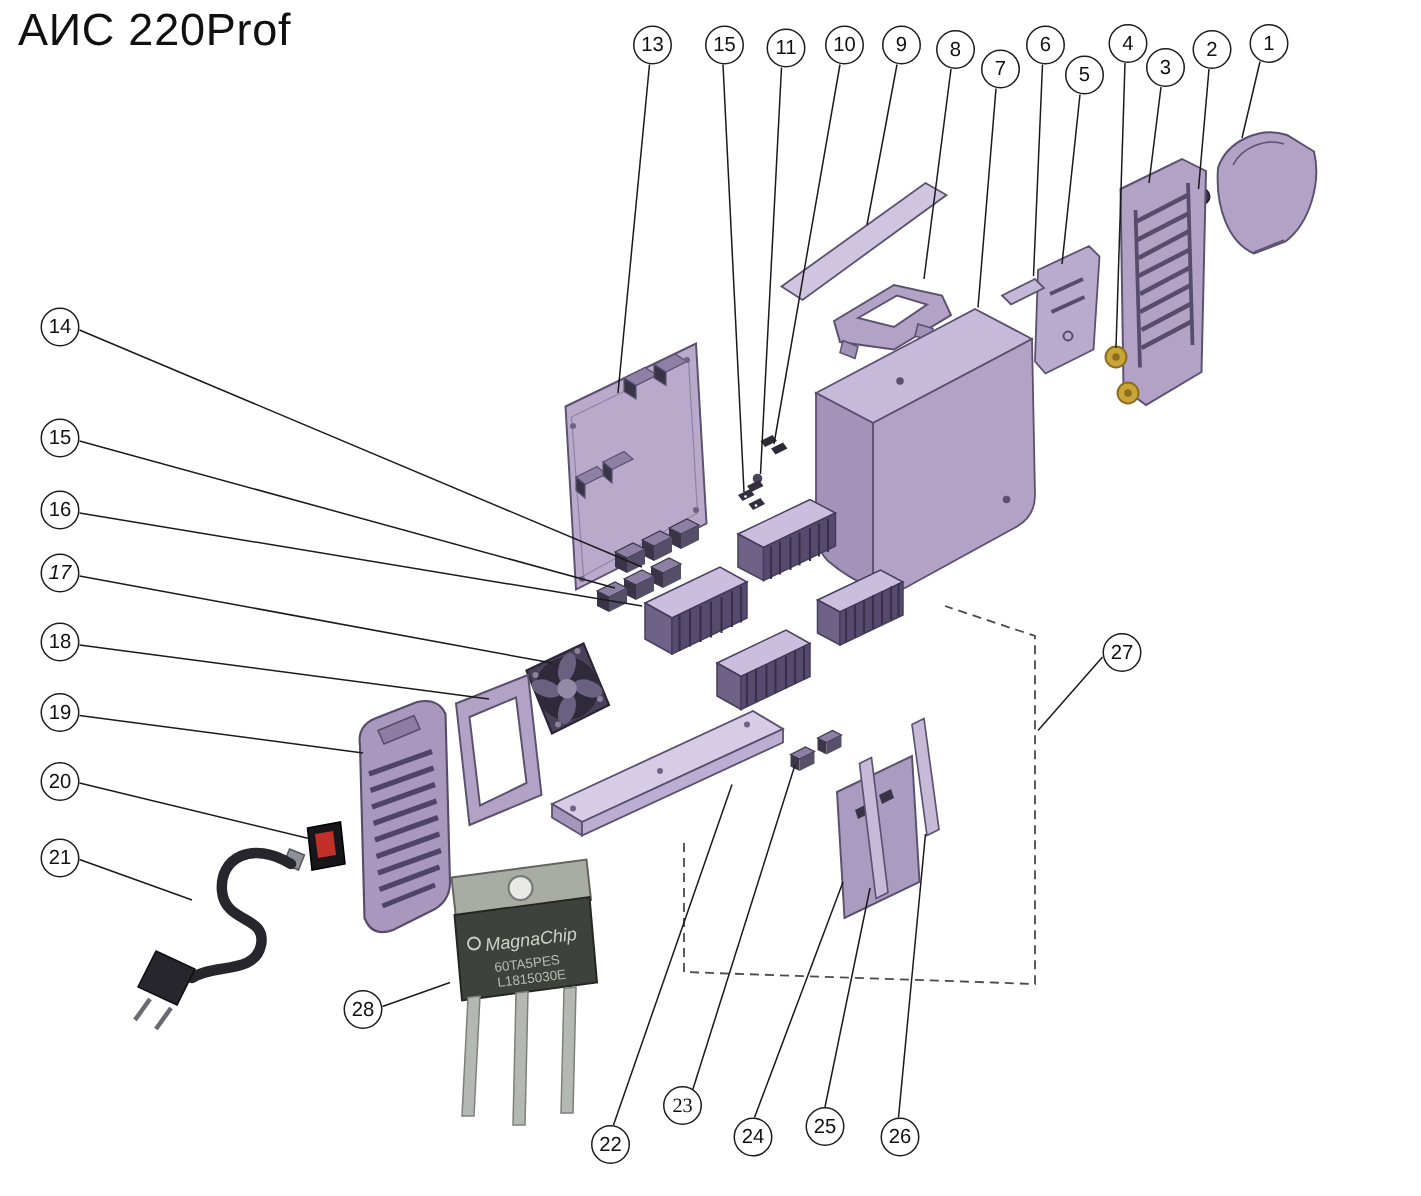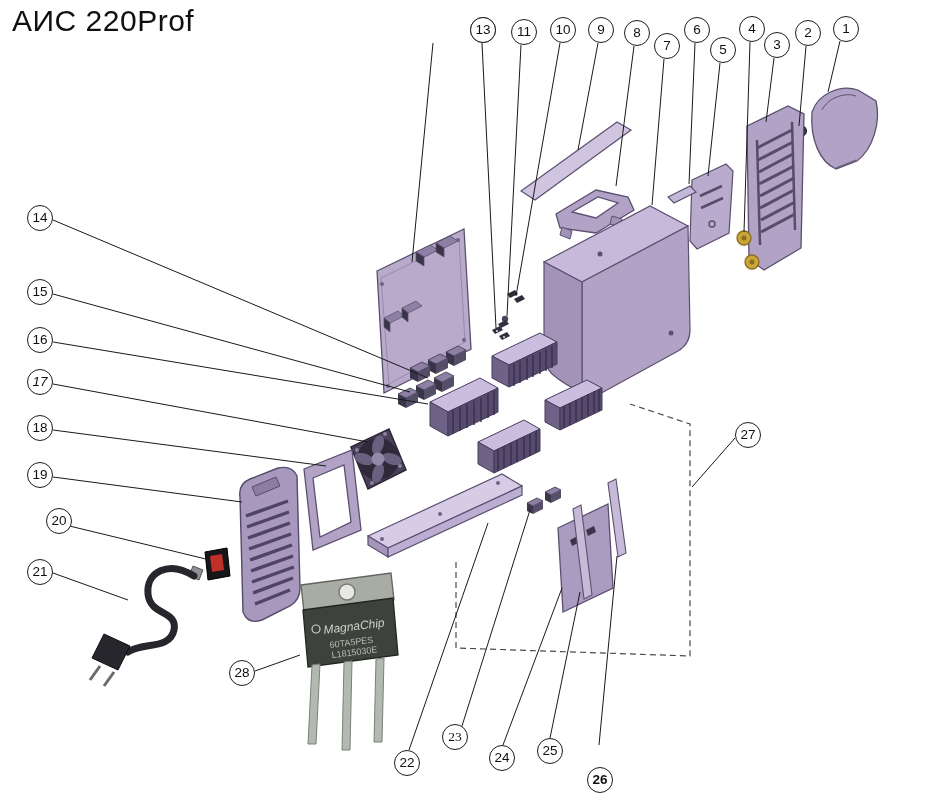--- a/index.html
+++ b/index.html
@@ -350,30 +350,30 @@
   <div class="callout" style="left:764px;top:32px;">3</div>
   <div class="callout" style="left:739px;top:16px;">4</div>
   <div class="callout" style="left:710px;top:37px;">5</div>
   <div class="callout" style="left:684px;top:17px;">6</div>
   <div class="callout" style="left:654px;top:33px;">7</div>
   <div class="callout" style="left:624px;top:20px;">8</div>
   <div class="callout" style="left:588px;top:17px;">9</div>
   <div class="callout" style="left:550px;top:17px;">10</div>
   <div class="callout" style="left:511px;top:19px;">11</div>
   <div class="callout" style="left:470px;top:17px;">15</div>
-  <div class="callout" style="left:422px;top:17px;margin-left:48px;">13</div>
+  <div class="callout" style="left:422px;top:17px;">13</div>
   <div class="callout" style="left:27px;top:205px;">14</div>
   <div class="callout" style="left:27px;top:279px;">15</div>
   <div class="callout" style="left:27px;top:327px;">16</div>
   <div class="callout" style="left:27px;top:369px;font-style:italic;">17</div>
   <div class="callout" style="left:27px;top:415px;">18</div>
   <div class="callout" style="left:27px;top:462px;">19</div>
-  <div class="callout" style="left:27px;top:508px;margin-left:19px;">20</div>
+  <div class="callout" style="left:27px;top:508px;">20</div>
   <div class="callout" style="left:27px;top:559px;">21</div>
   <div class="callout" style="left:394px;top:750px;">22</div>
   <div class="callout" style="left:442px;top:724px;font-family:Liberation Serif, serif;">23</div>
   <div class="callout" style="left:489px;top:745px;text-align:center;">24</div>
   <div class="callout" style="left:537px;top:738px;">25</div>
-  <div class="callout" style="left:587px;top:767px;font-weight:bold;">26</div>
+  <div class="callout" style="left:587px;top:745px;">26</div>
   <div class="callout" style="left:735px;top:422px;">27</div>
   <div class="callout" style="left:229px;top:660px;">28</div>
 
 </div>
 
 </body></html>

